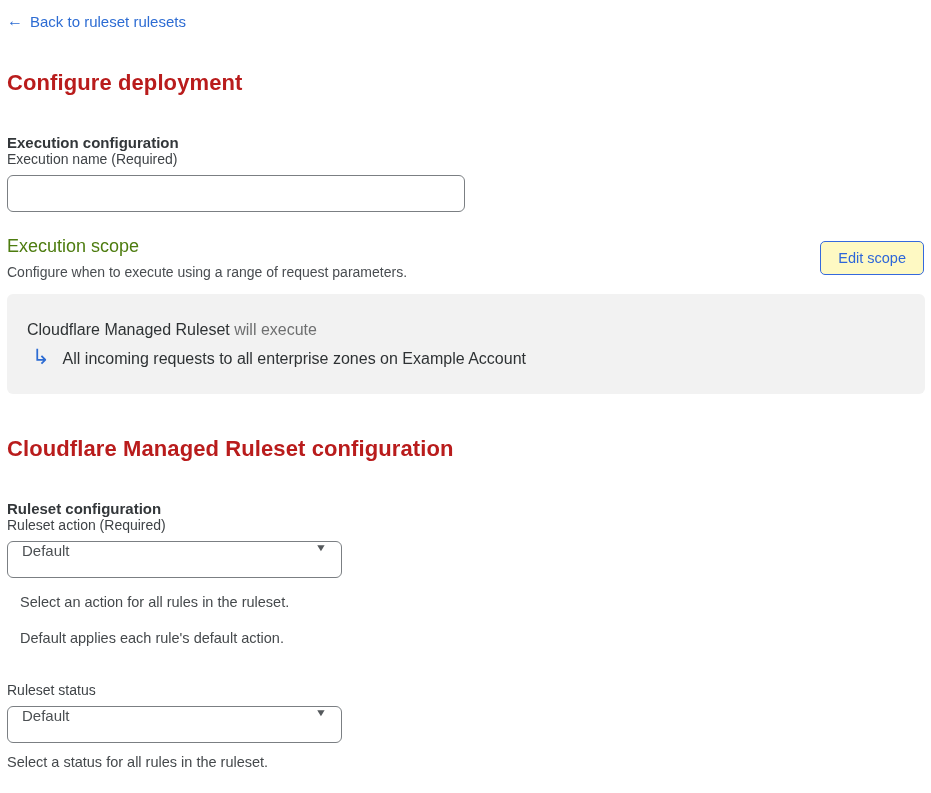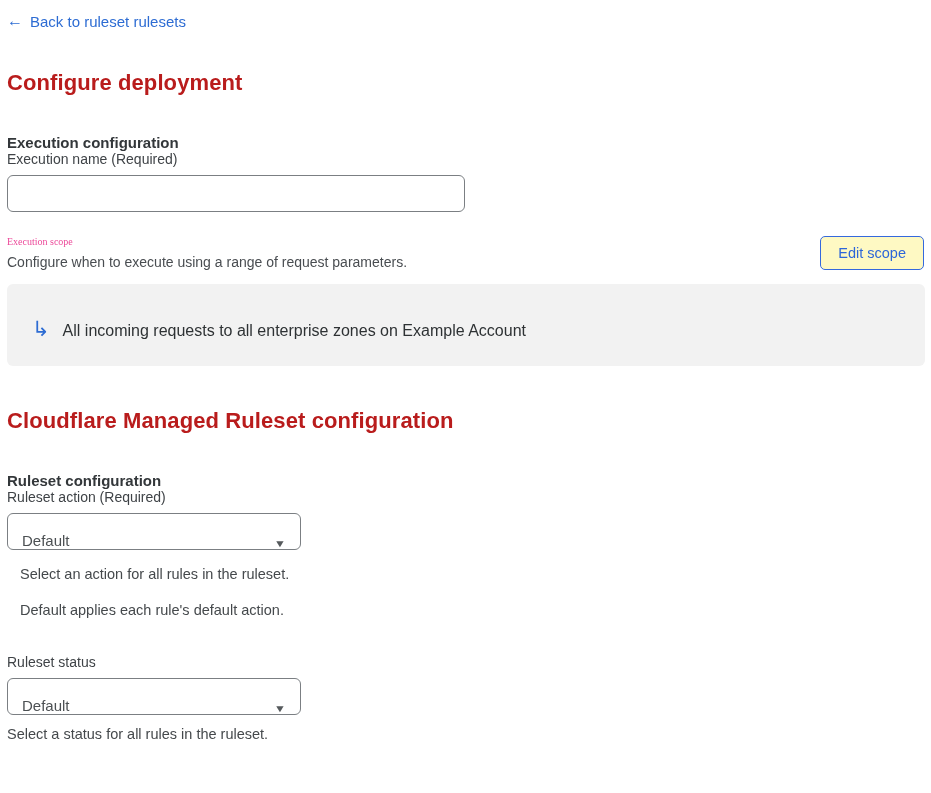--- a/index.html
+++ b/index.html
@@ -65,21 +65,21 @@
     background: #fff;
   }
 
   
   .scope-row {
     display: flex;
     justify-content: space-between;
     align-items: center;
     margin-top: 24px;
   }
-  .scope-label { font-size: 10px; color: #ec4899; font-family: Liberation Serif, serif; }
+  .scope-label { font-size: 18px; color: #4d7c0f; }
   .scope-desc  { font-size: 14px; color: #494d51; margin-top: 7px; }
   .edit-scope-btn {
     background: #fef9c3;
     border: 1px solid #3569dd;
     color: #2d66d9;
     border-radius: 5px;
     font-size: 14.5px;
     font-family: "Liberation Sans", sans-serif;
     padding: 8px 17px;
     cursor: pointer;
@@ -112,27 +112,27 @@
     line-height: 1;
     position: relative;
     top: -2px;
   }
 
   .page-title.second { margin-top: 42px; }
 
   
   .select-box {
     margin-top: 8px;
-    width: 294px;
+    width: 335px;
     height: 37px;
     border: 1px solid #7b7f83;
     border-radius: 6px;
     background: #fff;
     display: flex;
-    align-items: flex-end;
+    align-items: flex-start;
     justify-content: space-between;
     padding: 0 15px 0 14px;
     font-size: 15px;
     color: #4c5053;
     cursor: pointer;
   }
   .caret {
     font-size: 10px;
     color: #55595c;
     transform: scaleX(1.25);
@@ -167,20 +167,23 @@
 
   <div class="scope-row">
     <div class="scope-text">
       <div class="scope-label">Execution scope</div>
       <div class="scope-desc">Configure when to execute using a range of request parameters.</div>
     </div>
     <button class="edit-scope-btn">Edit scope</button>
   </div>
 
   <div class="scope-panel">
+    <div class="panel-line1">
+      <span class="ruleset-name">Cloudflare Managed Ruleset</span><span class="will-execute"> will execute</span>
+    </div>
     <div class="panel-line2">
       <span class="return-arrow">↳</span>
       <span>All incoming requests to all enterprise zones on Example Account</span>
     </div>
   </div>
 
   <div class="page-title second">Cloudflare Managed Ruleset configuration</div>
 
   <div class="section-title">Ruleset configuration</div>
 

